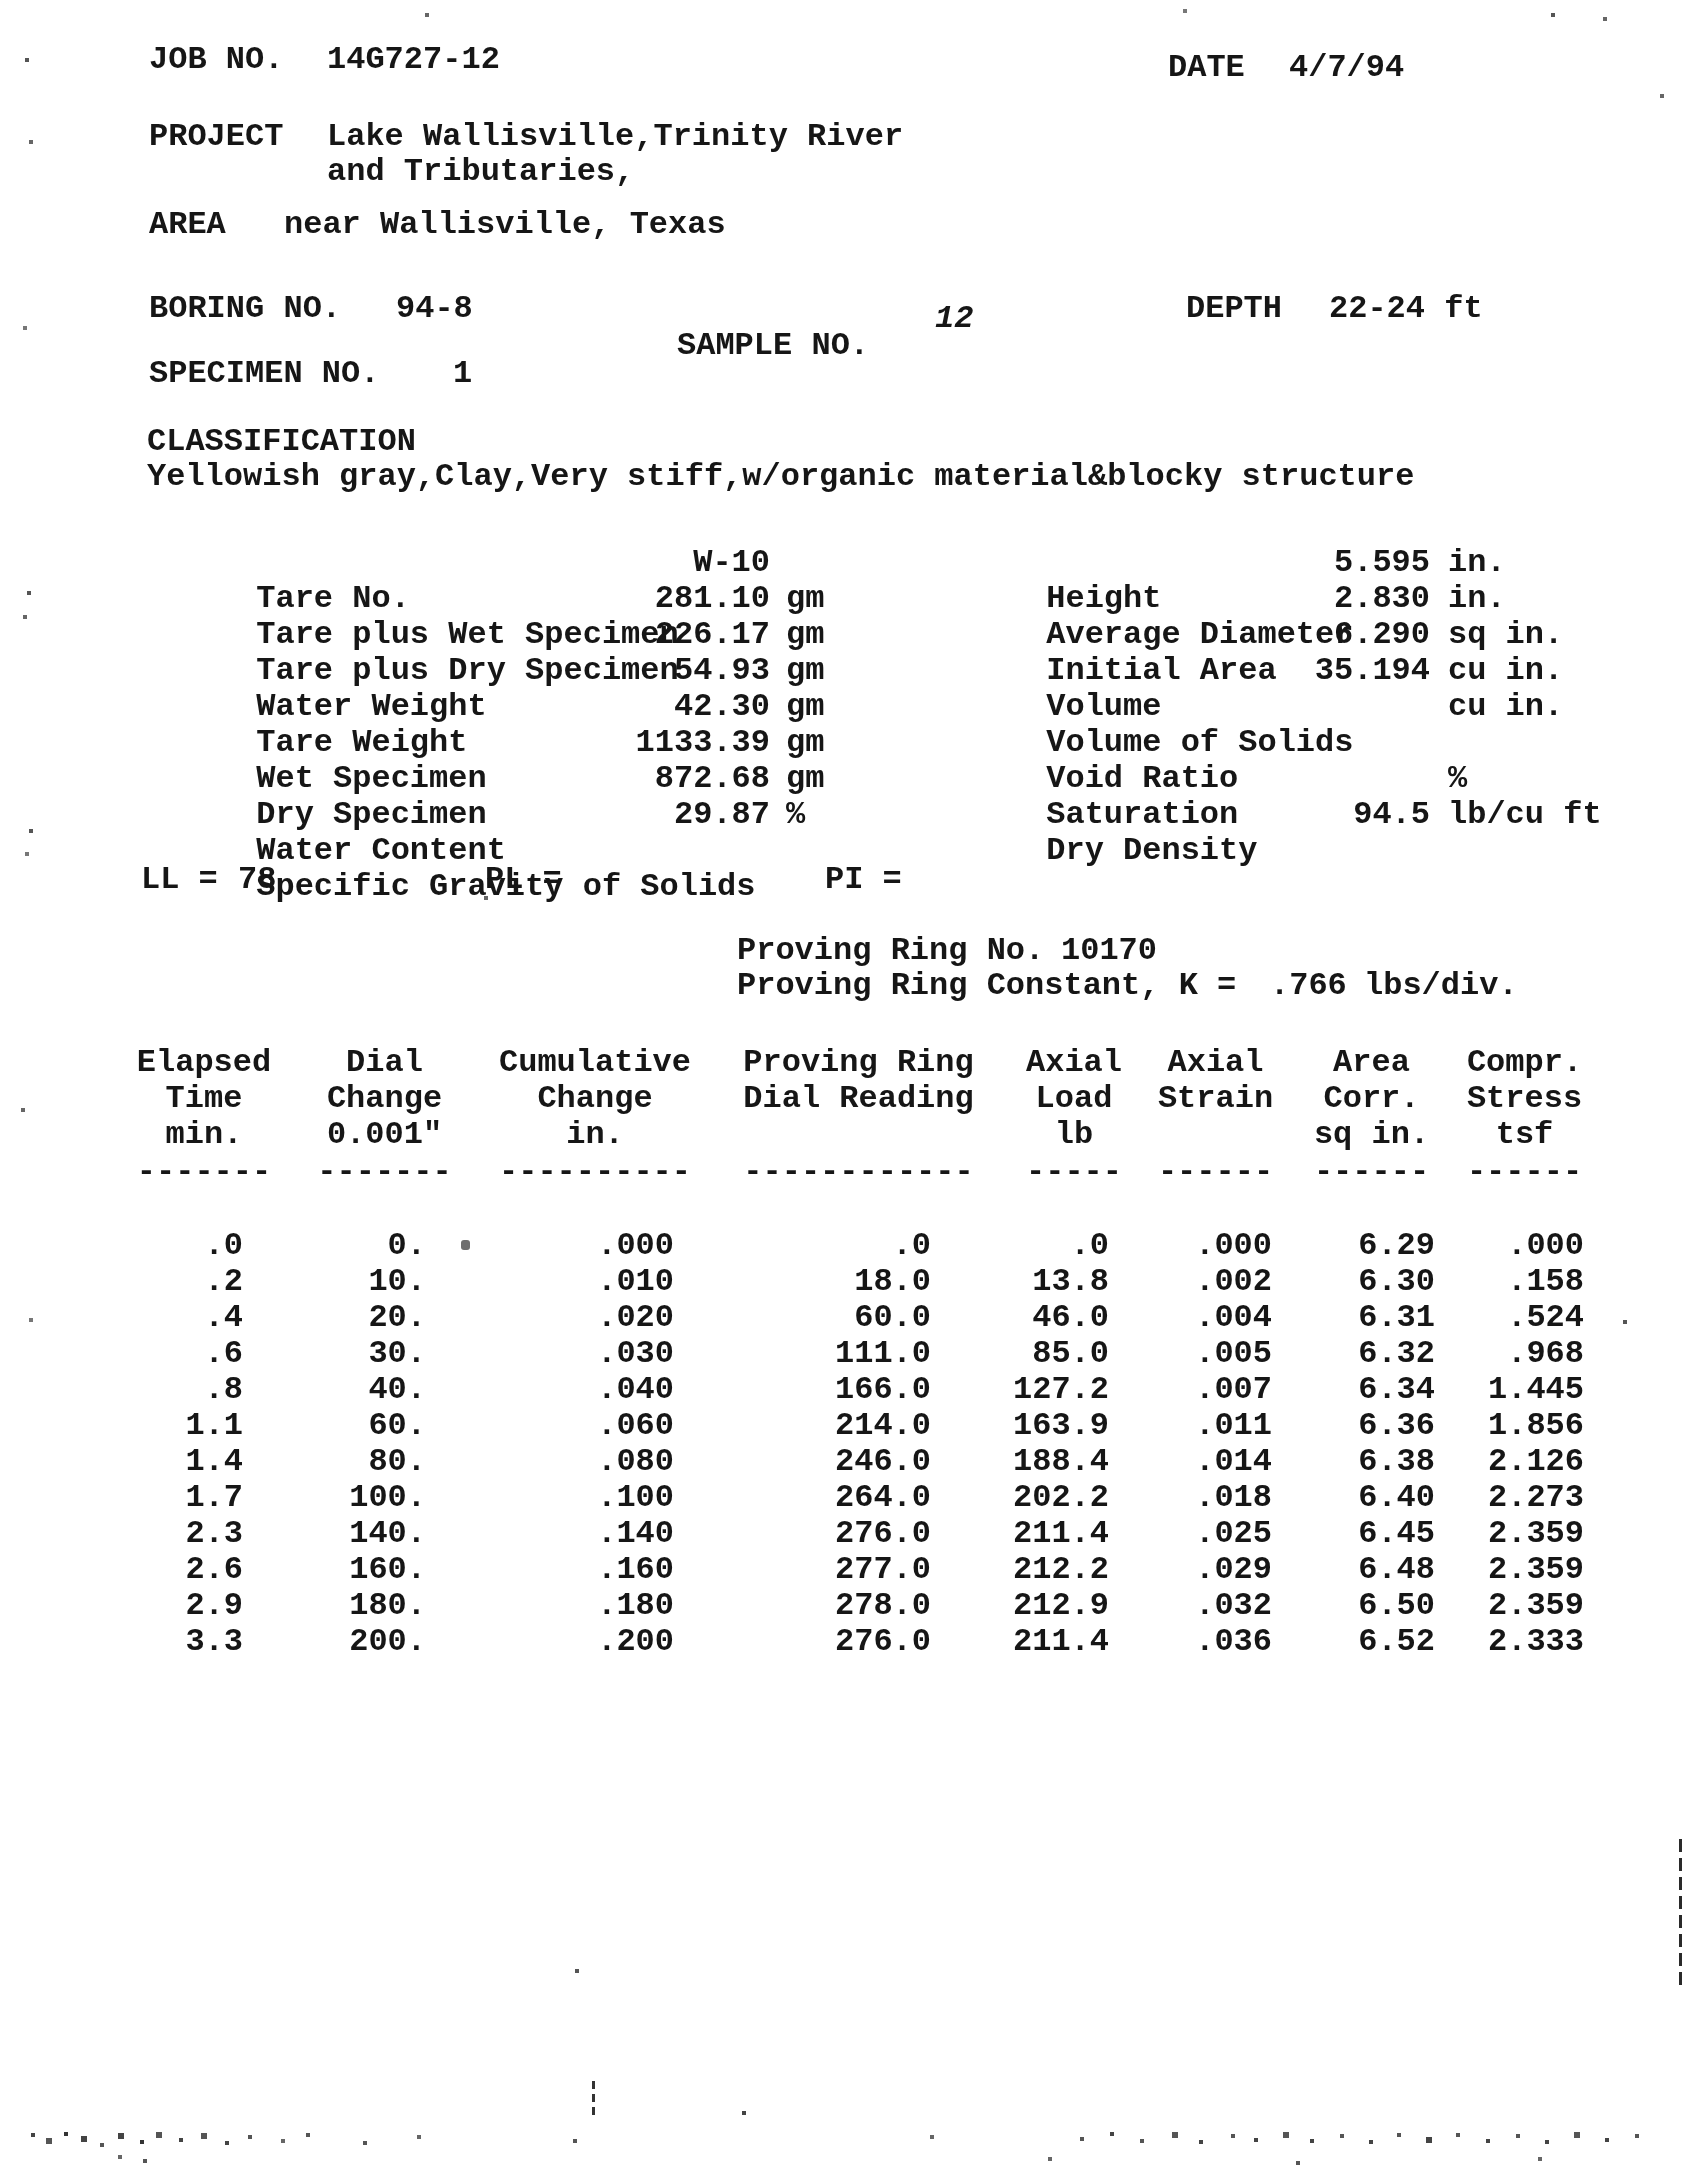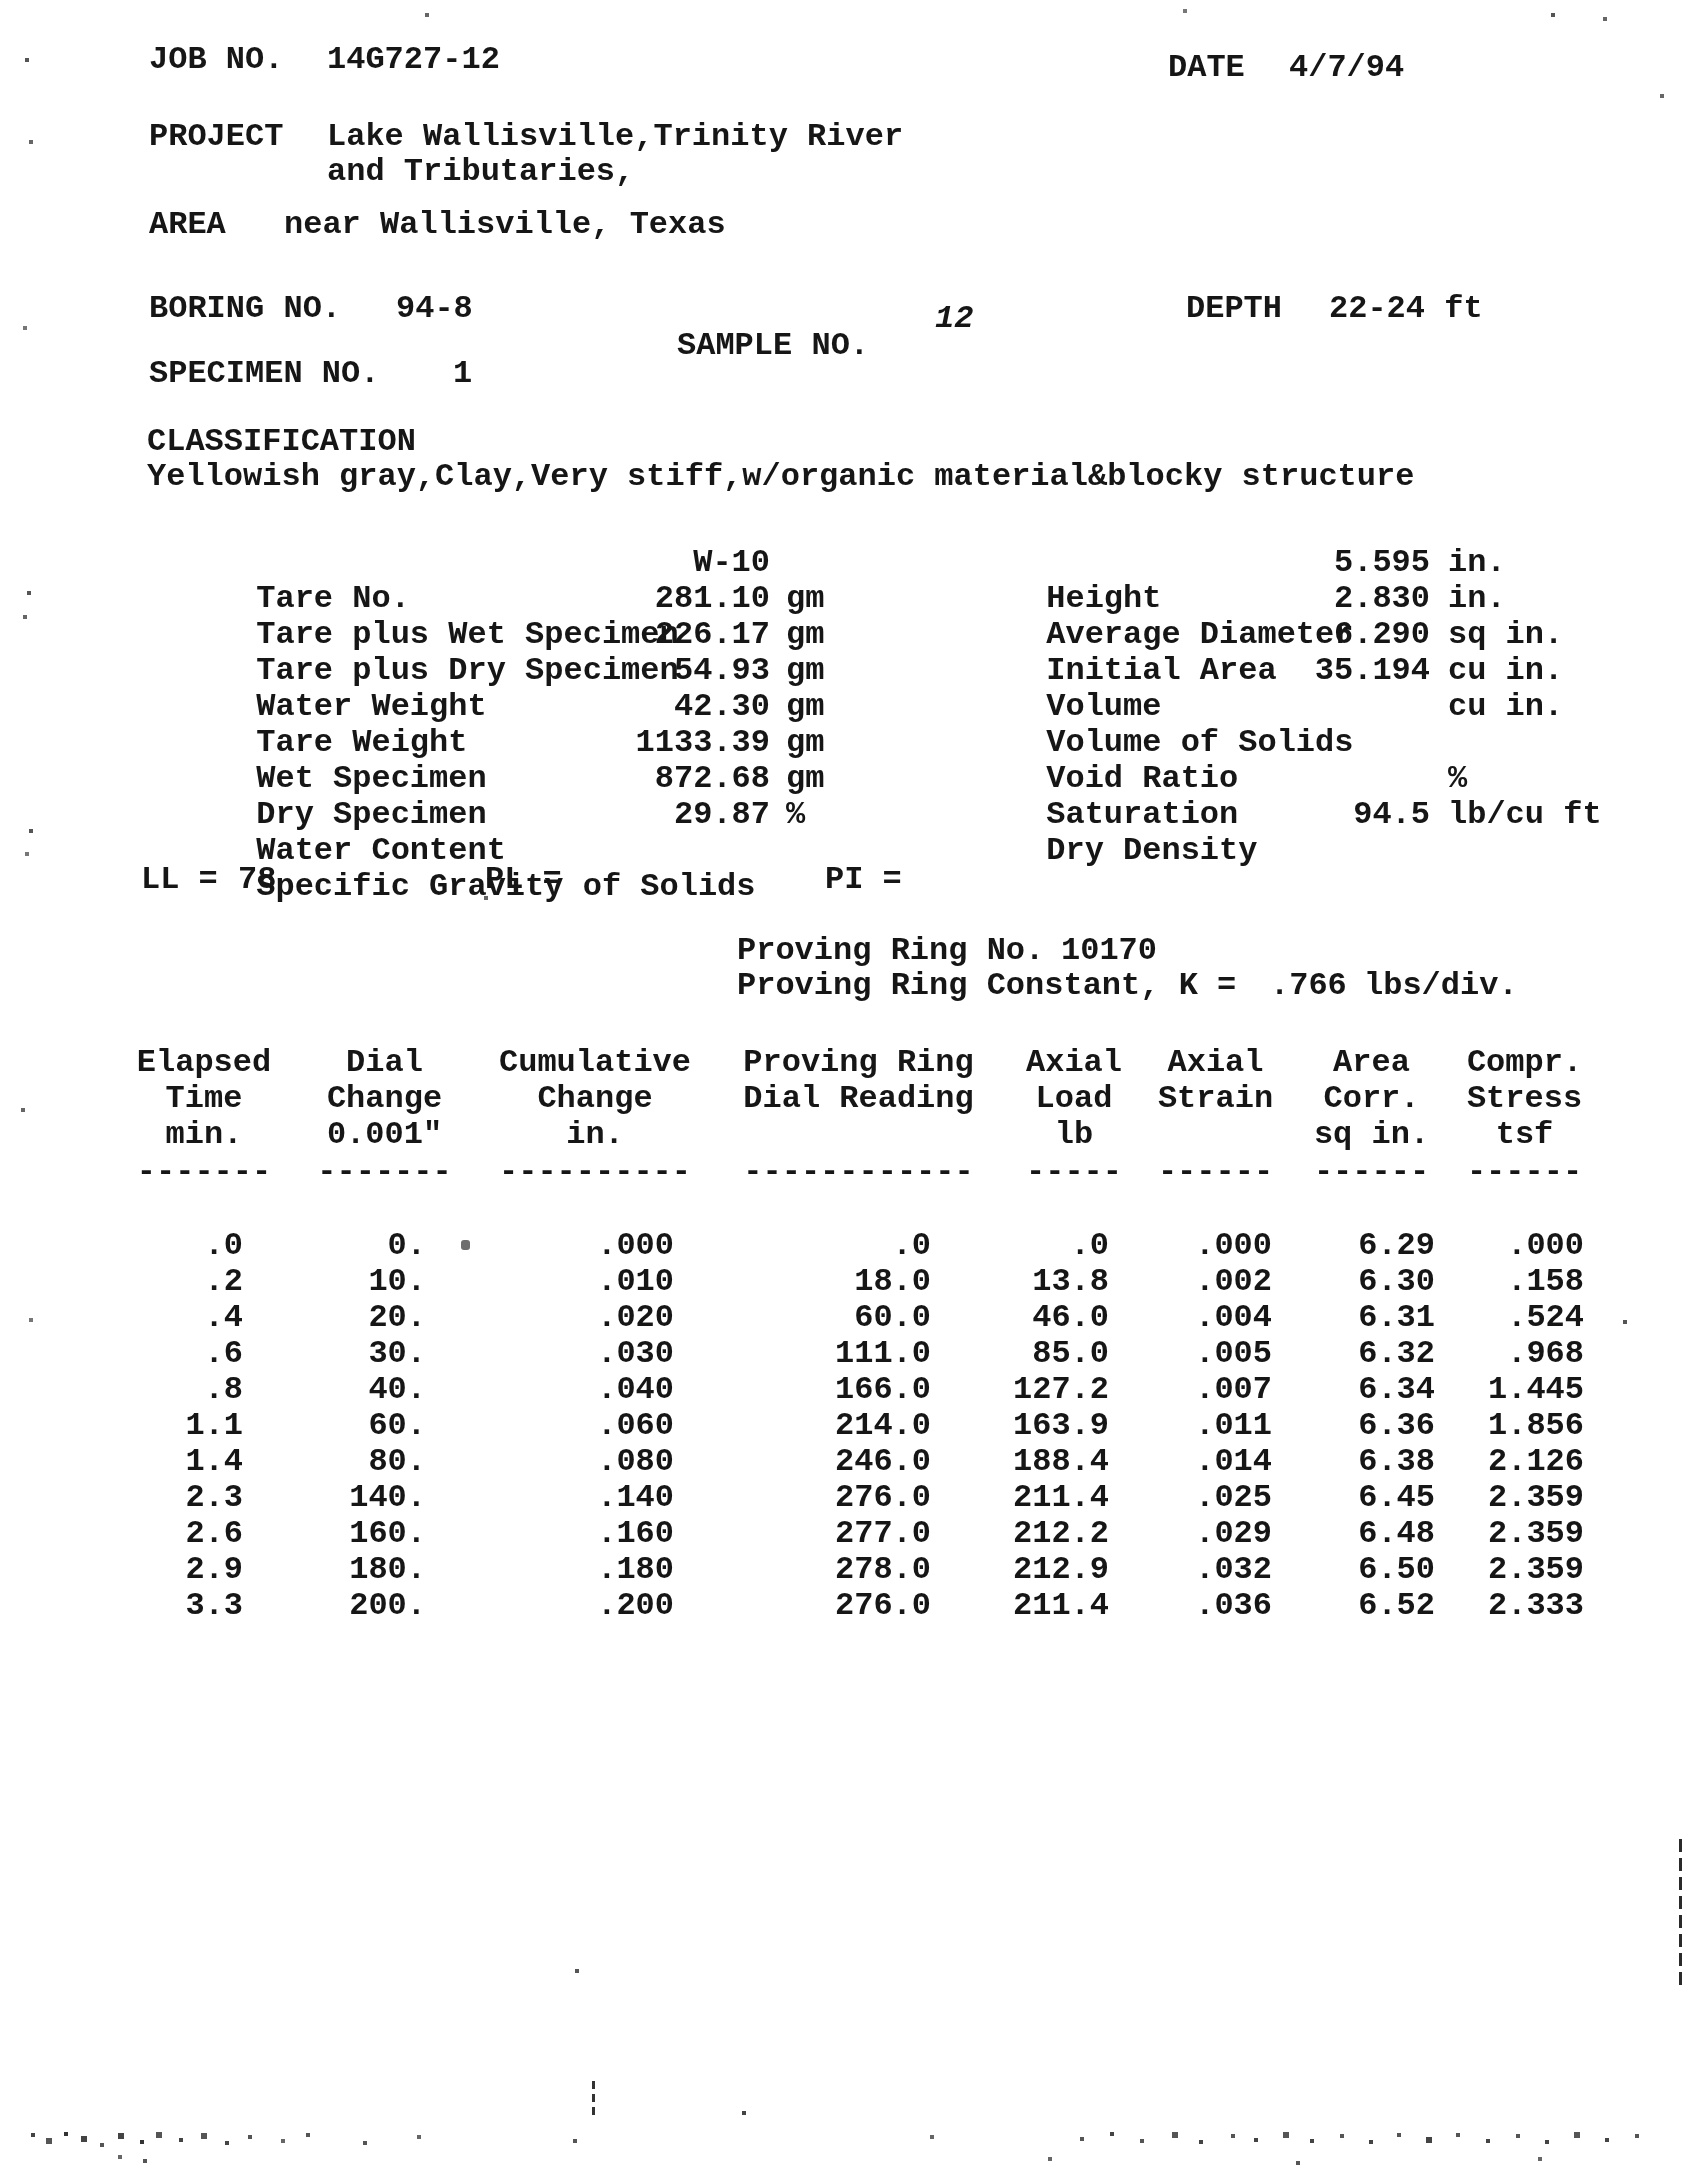--- a/index.html
+++ b/index.html
@@ -366,20 +366,30 @@
       <span class="dcell">1.4</span>
       <span class="dcell">80.</span>
       <span class="dcell">.080</span>
       <span class="dcell">246.0</span>
       <span class="dcell">188.4</span>
       <span class="dcell">.014</span>
       <span class="dcell">6.38</span>
       <span class="dcell">2.126</span>
     </div>
     <div class="grid8">
+      <span class="dcell">1.7</span>
+      <span class="dcell">100.</span>
+      <span class="dcell">.100</span>
+      <span class="dcell">264.0</span>
+      <span class="dcell">202.2</span>
+      <span class="dcell">.018</span>
+      <span class="dcell">6.40</span>
+      <span class="dcell">2.273</span>
+    </div>
+    <div class="grid8">
       <span class="dcell">2.3</span>
       <span class="dcell">140.</span>
       <span class="dcell">.140</span>
       <span class="dcell">276.0</span>
       <span class="dcell">211.4</span>
       <span class="dcell">.025</span>
       <span class="dcell">6.45</span>
       <span class="dcell">2.359</span>
     </div>
     <div class="grid8">

